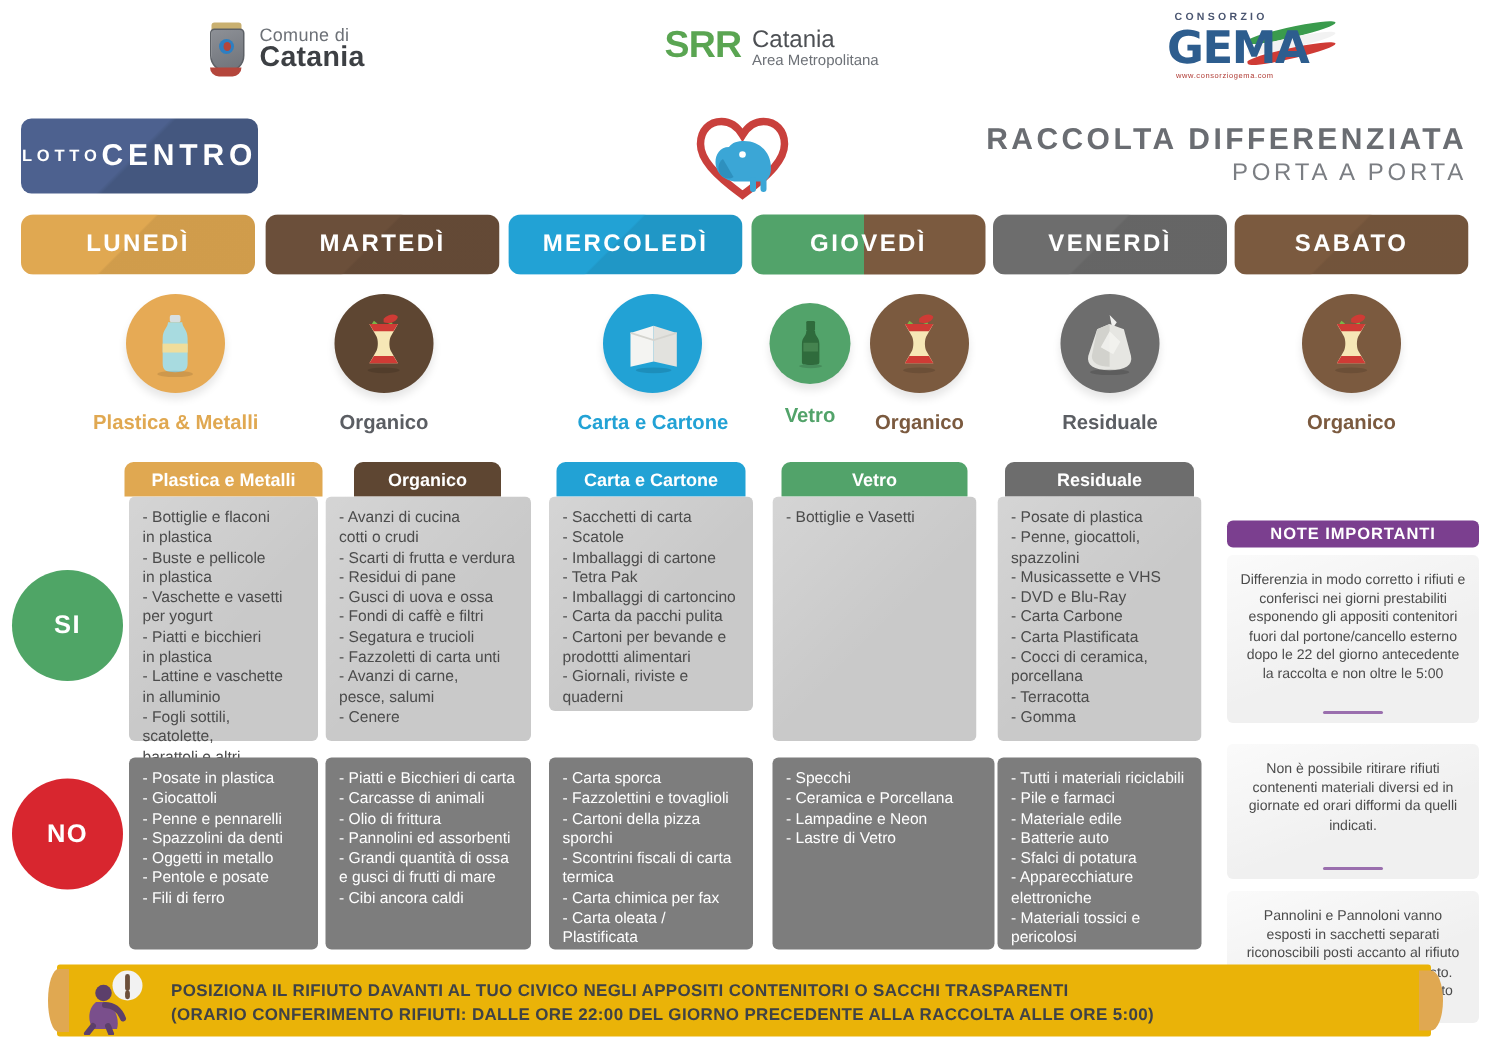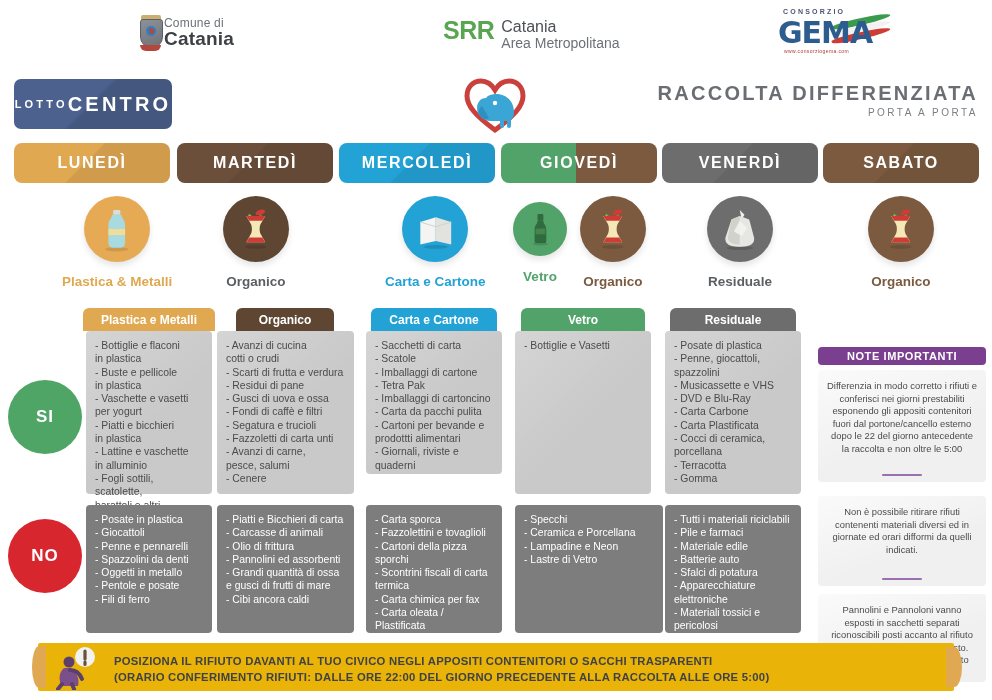--- a/index.html
+++ b/index.html
@@ -7,38 +7,38 @@
     width:992px;height:700px;overflow:hidden;
     background:#ffffff;
     font-family:"Liberation Sans",sans-serif;
     color:#4a4a4a;
     position:relative;
   }
   .page{position:relative;width:992px;height:700px;}
 
   
   .logobar{position:absolute;left:0;top:0;width:992px;height:70px;}
-  .logo-comune{position:absolute;left:138px;top:14px;display:flex;align-items:center;}
+  .logo-comune{position:absolute;left:138px;top:14px;display:flex;align-items:center;gap:9px;}
   .crest{width:26px;height:38px;position:relative;}
   .crest .shield{position:absolute;left:2px;top:5px;width:21px;height:27px;
      background:linear-gradient(160deg,#8d9096,#6e7279);
      border-radius:3px 3px 11px 11px;border:1px solid #5c6066;}
   .crest .crown{position:absolute;left:3px;top:1px;width:20px;height:7px;background:#c9b070;border-radius:2px;}
   .crest .dot{position:absolute;left:8px;top:12px;width:10px;height:10px;border-radius:50%;background:#2e7fc1;}
   .crest .dot:after{content:"";position:absolute;left:3px;top:2px;width:5px;height:6px;background:#b4463c;border-radius:50%;}
   .crest .ribbon{position:absolute;left:2px;top:31px;width:21px;height:6px;background:#b4463c;border-radius:0 0 8px 8px;}
   .comune-txt{line-height:1.05;}
   .comune-txt .small{font-size:12px;color:#6d7177;letter-spacing:.2px;}
   .comune-txt .big{font-size:19px;font-weight:bold;color:#3d4044;letter-spacing:.2px;}
 
   .logo-srr{position:absolute;left:443px;top:18px;display:flex;align-items:flex-start;gap:7px;}
   .srr-mark{font-size:25px;font-weight:bold;color:#5aa552;letter-spacing:-.5px;line-height:1;}
   .srr-txt{line-height:1.05;padding-top:1px;}
   .srr-txt .l1{font-size:16px;color:#4d5054;}
-  .srr-txt .l2{font-size:14px;color:#6d7177;}
+  .srr-txt .l2{font-size:10px;color:#6d7177;}
 
   .logo-gema{position:absolute;left:778px;top:8px;width:110px;height:48px;}
   .gema-cons{font-size:7px;font-weight:bold;color:#4a5570;letter-spacing:2.2px;position:absolute;left:5px;top:0;}
   .gema-word{position:absolute;left:0;top:7px;font-size:30px;font-weight:bold;color:#2d5d8e;
     letter-spacing:-1px;font-family:"DejaVu Sans",sans-serif;-webkit-text-stroke:0;}
   .gema-flag{position:absolute;left:53px;top:10px;width:60px;height:26px;}
   .gema-flag span{position:absolute;left:0;width:60px;height:7px;border-radius:40% 60% 50% 50%;transform:rotate(-13deg);}
   .gema-flag .g{top:0;background:#3a9b4d;}
   .gema-flag .w{top:7px;background:#f2f2f2;}
   .gema-flag .r{top:14px;background:#cf3b35;}
@@ -50,21 +50,21 @@
      background:linear-gradient(135deg,#4d618f 0%,#4d618f 48%,#44577f 50%,#44577f 100%);
      display:flex;flex-direction:row;align-items:center;justify-content:center;color:#fff;}
   .lotto .l1{font-size:11px;letter-spacing:3.2px;font-weight:bold;}
   .lotto .l2{font-size:20px;letter-spacing:3.2px;font-weight:bold;margin-top:1px;}
 
   .heartlogo{position:absolute;left:462px;top:6px;width:66px;height:58px;}
   .heartlogo svg{display:block;}
 
   .rdtitle{position:absolute;right:14px;top:12px;text-align:right;color:#6a6d72;}
   .rdtitle .t1{font-size:20px;font-weight:bold;letter-spacing:2.3px;}
-  .rdtitle .t2{font-size:10px;letter-spacing:2.5px;margin-top:2px;color:#7b7e83;}
+  .rdtitle .t2{font-size:16px;letter-spacing:2.5px;margin-top:2px;color:#7b7e83;}
 
   
   .daysrow{position:absolute;left:0;top:143px;width:992px;height:40px;}
   .daypill{position:absolute;top:0;height:40px;border-radius:8px;color:#fff;
      display:flex;align-items:center;justify-content:center;font-size:16px;letter-spacing:1.6px;
      font-weight:bold;overflow:hidden;}
 
   
   .iconrow{position:absolute;left:0;top:196px;width:992px;height:105px;}
   .iconcell{position:absolute;top:0;display:flex;flex-direction:column;align-items:center;}

